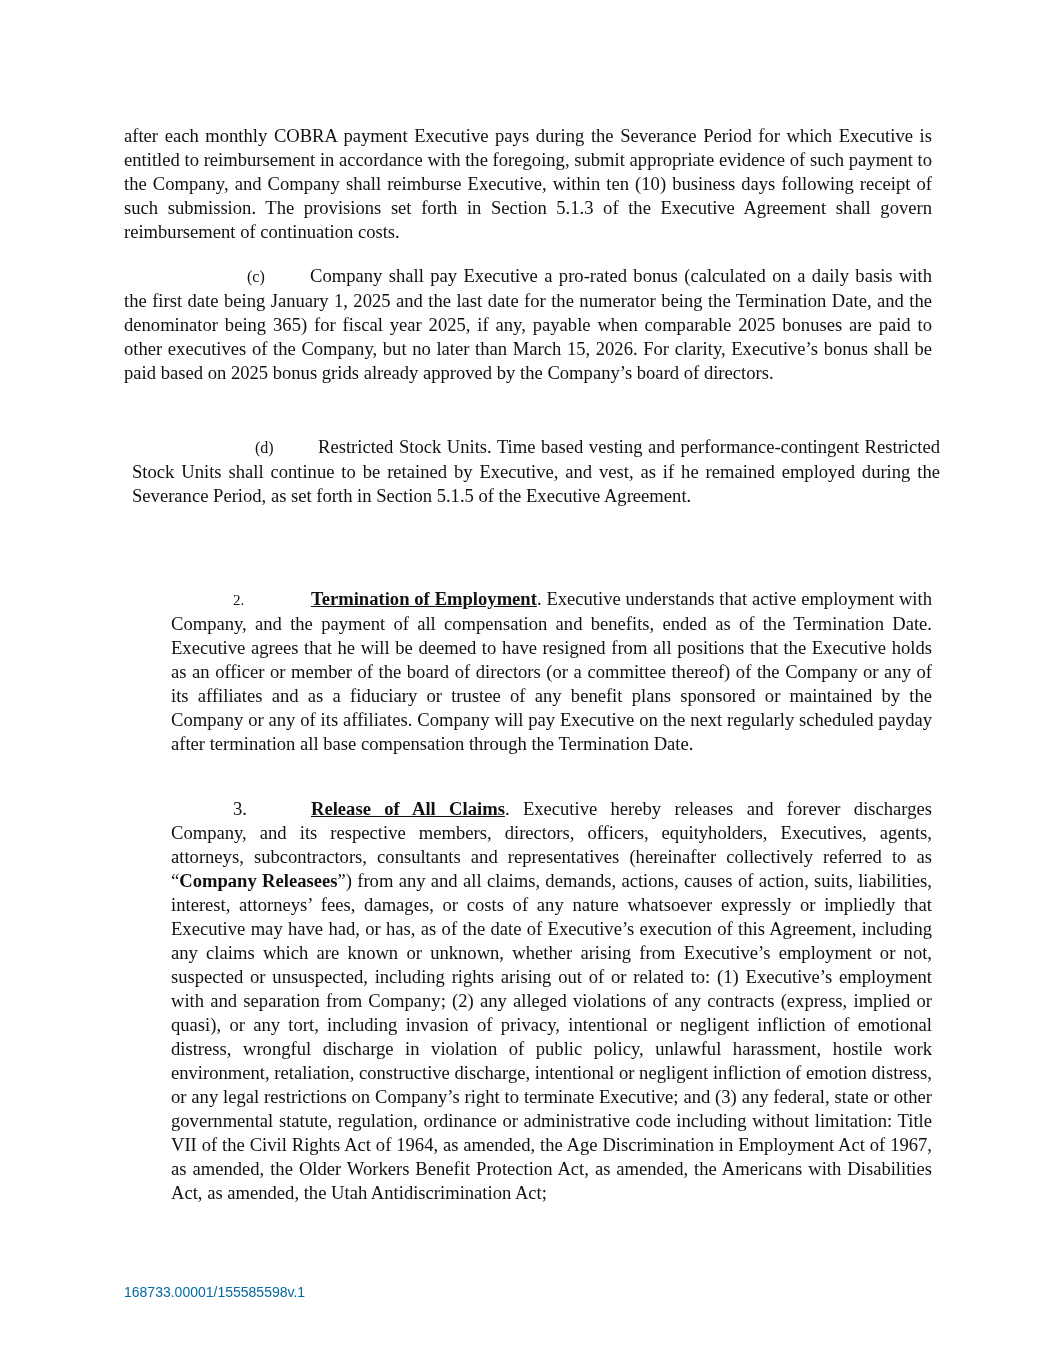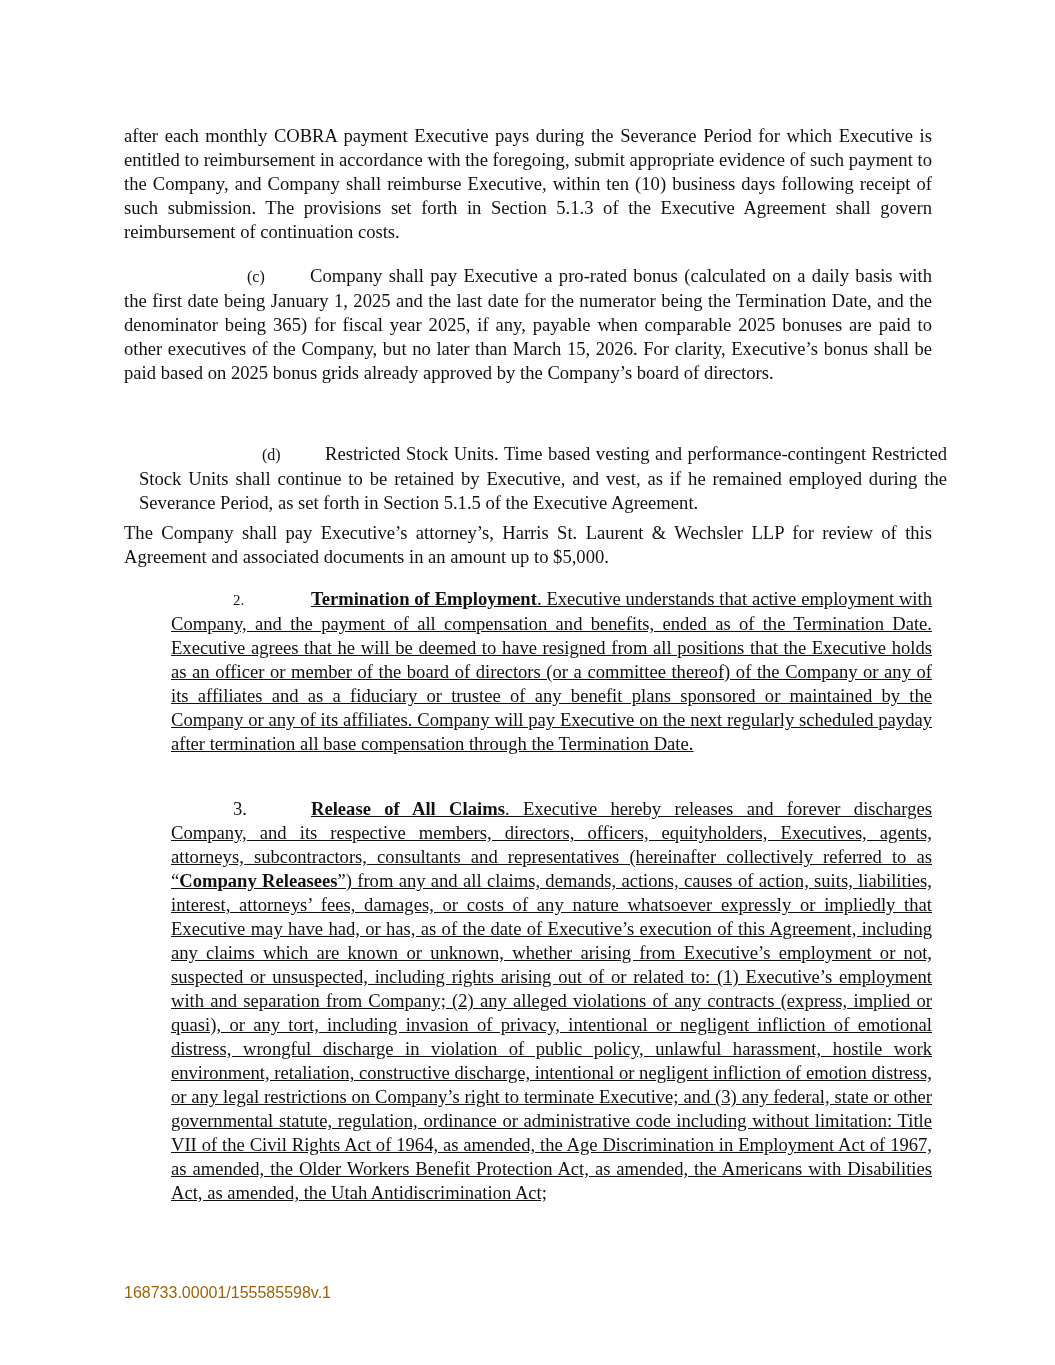--- a/index.html
+++ b/index.html
@@ -9,44 +9,43 @@
     }
     .page { position: absolute; left: 0; top: 0; width: 838px; height: 1365px; }
     .text-block {
       position: absolute;
       font-size: 18.6px;
       line-height: 24px;
       text-align: justify;
       text-align-last: left;
     }
     .full { left: 124px; width: 808px; }
-    .indented { left: 171px; width: 761px; text-decoration: underline; }
+    .indented { left: 171px; width: 761px; }
     .sub-label { display: inline-block; font-size: 16px; }
     .sub-label-c { margin-left: 123px; width: 63px; }
     .sub-label-d { margin-left: 123px; width: 63px; }
     .sec-num { display: inline-block; font-size: 15px; margin-left: 62px; width: 78px; }
     .sec-num-3 { font-size: 18.6px; }
     .sec-title { font-weight: bold; text-decoration: underline; }
     .bold { font-weight: bold; }
     .footer {
       position: absolute; left: 124px; top: 1284px;
-      font-family: "Liberation Sans", sans-serif; font-size: 16px; color: #a16207;
+      font-family: "Liberation Sans", sans-serif; font-size: 14px; color: #0369a1;
     }
   </style>
 </head>
 <body>
 
 <div class="page">
 
   <p class="text-block full" style="top:124px; margin:0;">after each monthly COBRA payment Executive pays during the Severance Period for which Executive is entitled to reimbursement in accordance with the foregoing, submit appropriate evidence of such payment to the Company, and Company shall reimburse Executive, within ten (10) business days following receipt of such submission.  The provisions set forth in Section 5.1.3 of the Executive Agreement shall govern reimbursement of continuation costs.</p>
 
   <p class="text-block full" style="top:264px; margin:0;"><span class="sub-label sub-label-c">(c)</span><span>Company shall pay Executive a pro-rated bonus (calculated on a daily basis with the first date being January 1, 2025 and the last date for the numerator being the Termination Date, and the denominator being 365) for fiscal year 2025, if any, payable when comparable 2025 bonuses are paid to other executives of the Company, but no later than March 15, 2026.  For clarity, Executive’s bonus shall be paid based on 2025 bonus grids already approved by the Company’s board of directors.</span></p>
 
-  <p class="text-block full" style="top:427px; margin:15px;"><span class="sub-label sub-label-d">(d)</span><span>Restricted Stock Units.  Time based vesting and performance-contingent Restricted Stock Units shall continue to be retained by Executive, and vest, as if he remained employed during the Severance Period, as set forth in Section 5.1.5 of the Executive Agreement.</span></p>
+  <p class="text-block full" style="top:427px; margin:8px;"><span class="sub-label sub-label-d">(d)</span><span>Restricted Stock Units.  Time based vesting and performance-contingent Restricted Stock Units shall continue to be retained by Executive, and vest, as if he remained employed during the Severance Period, as set forth in Section 5.1.5 of the Executive Agreement.</span></p>
 
-  <p class="text-block full" style="top:521px; margin:0;">The Company shall pay Executive’s attorney’s, Harris St. Laurent &amp; Wechsler LLP for review of this Agreement and associated documents in an amount up to $5,000.</p>
 
   <p class="text-block indented" style="top:587px; margin:0;"><span class="sec-num">2.</span><span class="sec-title">Termination of Employment</span><span>. Executive understands that active employment with Company, and the payment of all compensation and benefits, ended as of the Termination Date. Executive agrees that he will be deemed to have resigned from all positions that the Executive holds as an officer or member of the board of directors (or a committee thereof) of the Company or any of its affiliates and as a fiduciary or trustee of any benefit plans sponsored or maintained by the Company or any of its affiliates. Company will pay Executive on the next regularly scheduled payday after termination all base compensation through the Termination Date.</span></p>
 
   <p class="text-block indented" style="top:797px; margin:0;"><span class="sec-num sec-num-3">3.</span><span class="sec-title">Release of All Claims</span><span>. Executive hereby releases and forever discharges Company, and its respective members, directors, officers, equityholders, Executives, agents, attorneys, subcontractors, consultants and representatives (hereinafter collectively referred to as “</span><span class="bold">Company Releasees</span><span>”) from any and all claims, demands, actions, causes of action, suits, liabilities, interest, attorneys’ fees, damages, or costs of any nature whatsoever expressly or impliedly that Executive may have had, or has, as of the date of Executive’s execution of this Agreement, including any claims which are known or unknown, whether arising from Executive’s employment or not, suspected or unsuspected, including rights arising out of or related to: (1) Executive’s employment with and separation from Company; (2) any alleged violations of any contracts (express, implied or quasi), or any tort, including invasion of privacy, intentional or negligent infliction of emotional distress, wrongful discharge in violation of public policy, unlawful harassment, hostile work environment, retaliation, constructive discharge, intentional or negligent infliction of emotion distress, or any legal restrictions on Company’s right to terminate Executive; and (3) any federal, state or other governmental statute, regulation, ordinance or administrative code including without limitation: Title VII of the Civil Rights Act of 1964, as amended, the Age Discrimination in Employment Act of 1967, as amended, the Older Workers Benefit Protection Act, as amended, the Americans with Disabilities Act, as amended, the Utah Antidiscrimination Act;</span></p>
 
   <div class="footer">168733.00001/155585598v.1</div>
 </div>
 
 </body></html>

